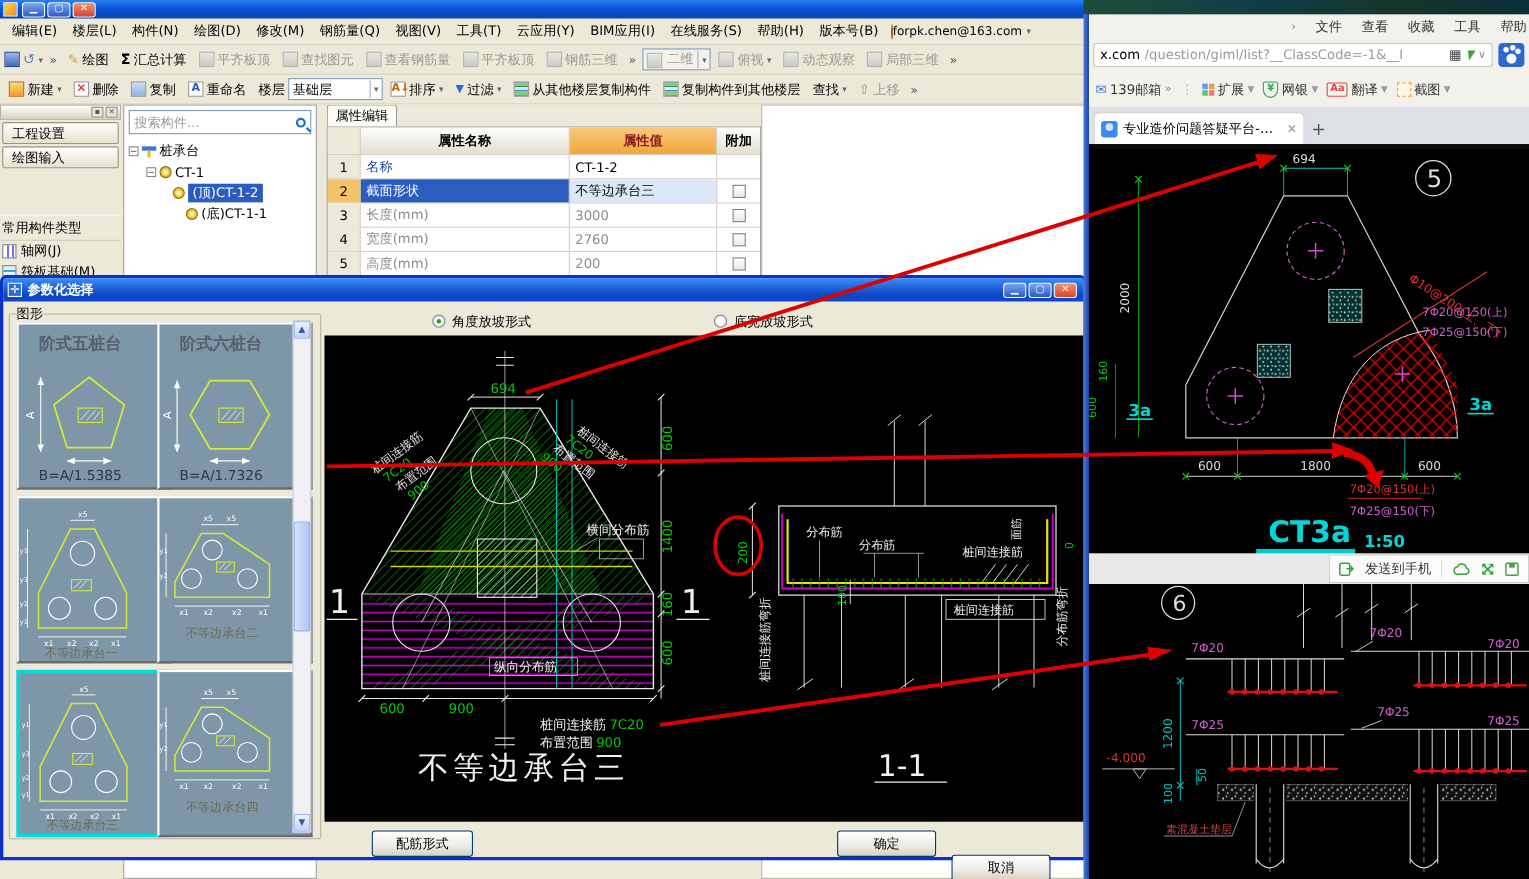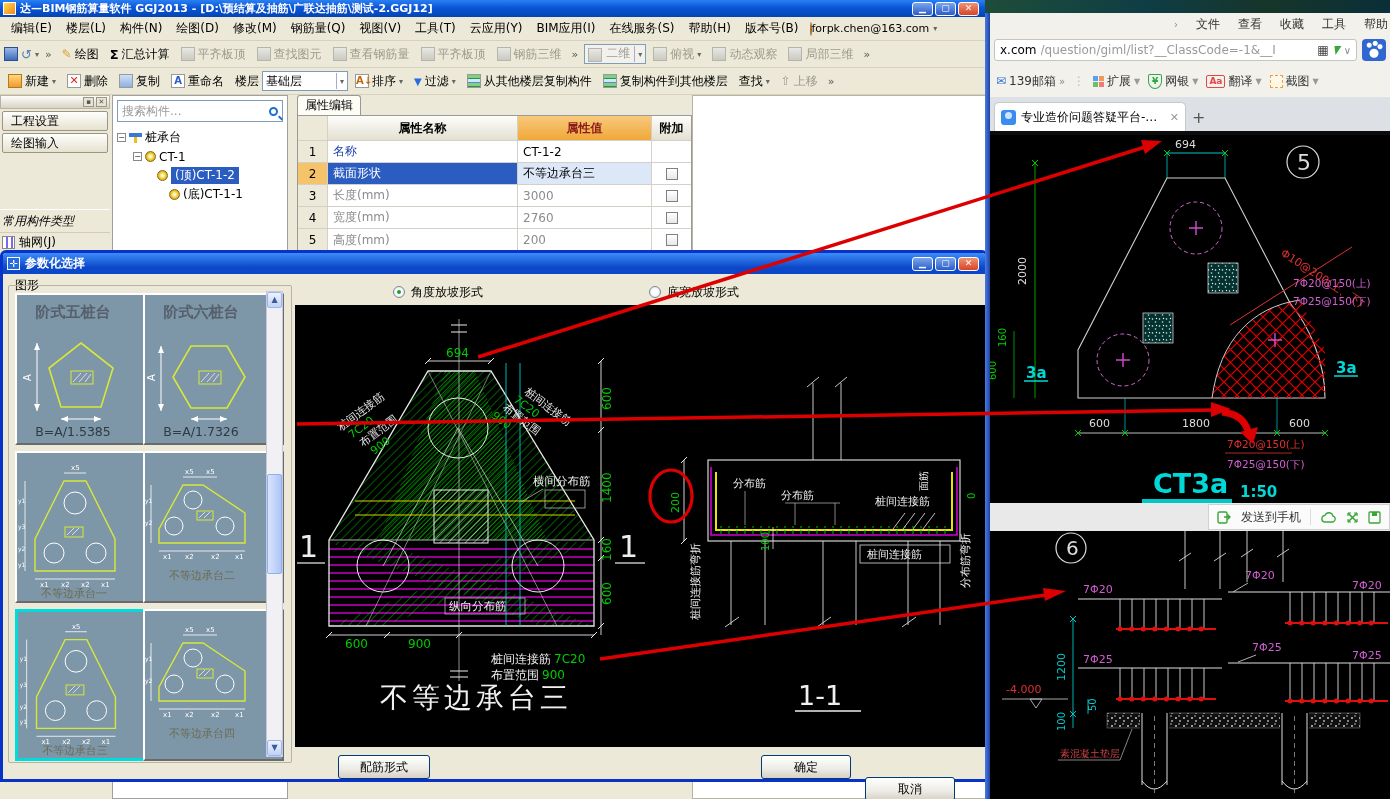--- a/index.html
+++ b/index.html
@@ -49,21 +49,21 @@
   .combo .dd { border-left:1px solid #aac; padding-left:3px; height:100%; display:flex; align-items:center; }
   .combo.dis { background:#f2f1ec; color:#9d9a8e;align-items:flex-end; }
 
   .workspace { position:absolute; left:0; top:95px; width:990px; height:704px; display:flex; background:#ece9d8; }
   .left-panel { width:110px; flex:0 0 auto; }
   .lp-head { height:14px; background:linear-gradient(#fdfdfb,#d8d4c4); border:1px solid #b8b4a0;
     display:flex; justify-content:flex-end; align-items:center; gap:2px; padding:0 2px; }
   .lp-hbtn { width:11px; height:10px; border:1px solid #9a9688; background:#e8e4d4; font-size:7px; line-height:8px; text-align:center; color:#555; }
   .panel-btn { height:20px; margin:2px 2px 0 2px; border:1px solid #9a9683; border-radius:2px;
     background:linear-gradient(#fefefc,#e6e2d0); font-size:12px; display:flex; align-items:center; padding-left:8px; }
-  .group-title { margin-top:56px; font-size:12px; padding:3px 2px 2px 2px; border-top:1px solid #fff; border-bottom:1px solid #d0ccb8;font-style:italic; }
+  .group-title { margin-top:42px; font-size:12px; padding:3px 2px 2px 2px; border-top:1px solid #fff; border-bottom:1px solid #d0ccb8; }
   .nav-item { height:19px; display:flex; align-items:center; gap:4px; font-size:12px; padding-left:2px; }
   .mini-ic { width:13px; height:13px; border:1px solid #888; flex:0 0 auto; }
   .mi-axis { background:repeating-linear-gradient(90deg,#fff 0 3px,#7b68ee 3px 5px); }
   .mi-raft { background:repeating-linear-gradient(#e0f0ff 0 3px,#4aa0c8 3px 5px); }
   .mi-col  { background:linear-gradient(#e8c8a0,#a86a38); }
   .mi-wall { background:repeating-linear-gradient(45deg,#e8e0c0 0 3px,#998f66 3px 5px); }
 
   .tree-panel { width:176px; flex:0 0 auto; background:#fff; border:1px solid #a0a0a0; margin-left:2px;
     font-size:12px; }
   .search { margin:4px 4px 6px 4px; height:22px; border:1px solid #7f9db9; display:flex; align-items:center;
@@ -185,21 +185,20 @@
   svg text { font-family:"DejaVu Sans", sans-serif; }
 </style>
 </head>
 <body>
 
 <div class="screen">
 
   <div class="app">
     <div class="titlebar">
       <span class="app-ico"></span>
-      <span class="title-text">达—BIM钢筋算量软件 GGJ2013 - [D:\预结算及抽筋\广联达抽筋\测试-2.GGJ12]</span>
       <span class="winbtns">
         <span class="wb">▁</span>
         <span class="wb">▢</span>
         <span class="wb close">✕</span>
       </span>
     </div>
     <div class="menubar">
       <span class="menu-item">编辑(E)</span>
       <span class="menu-item">楼层(L)</span>
       <span class="menu-item">构件(N)</span>

